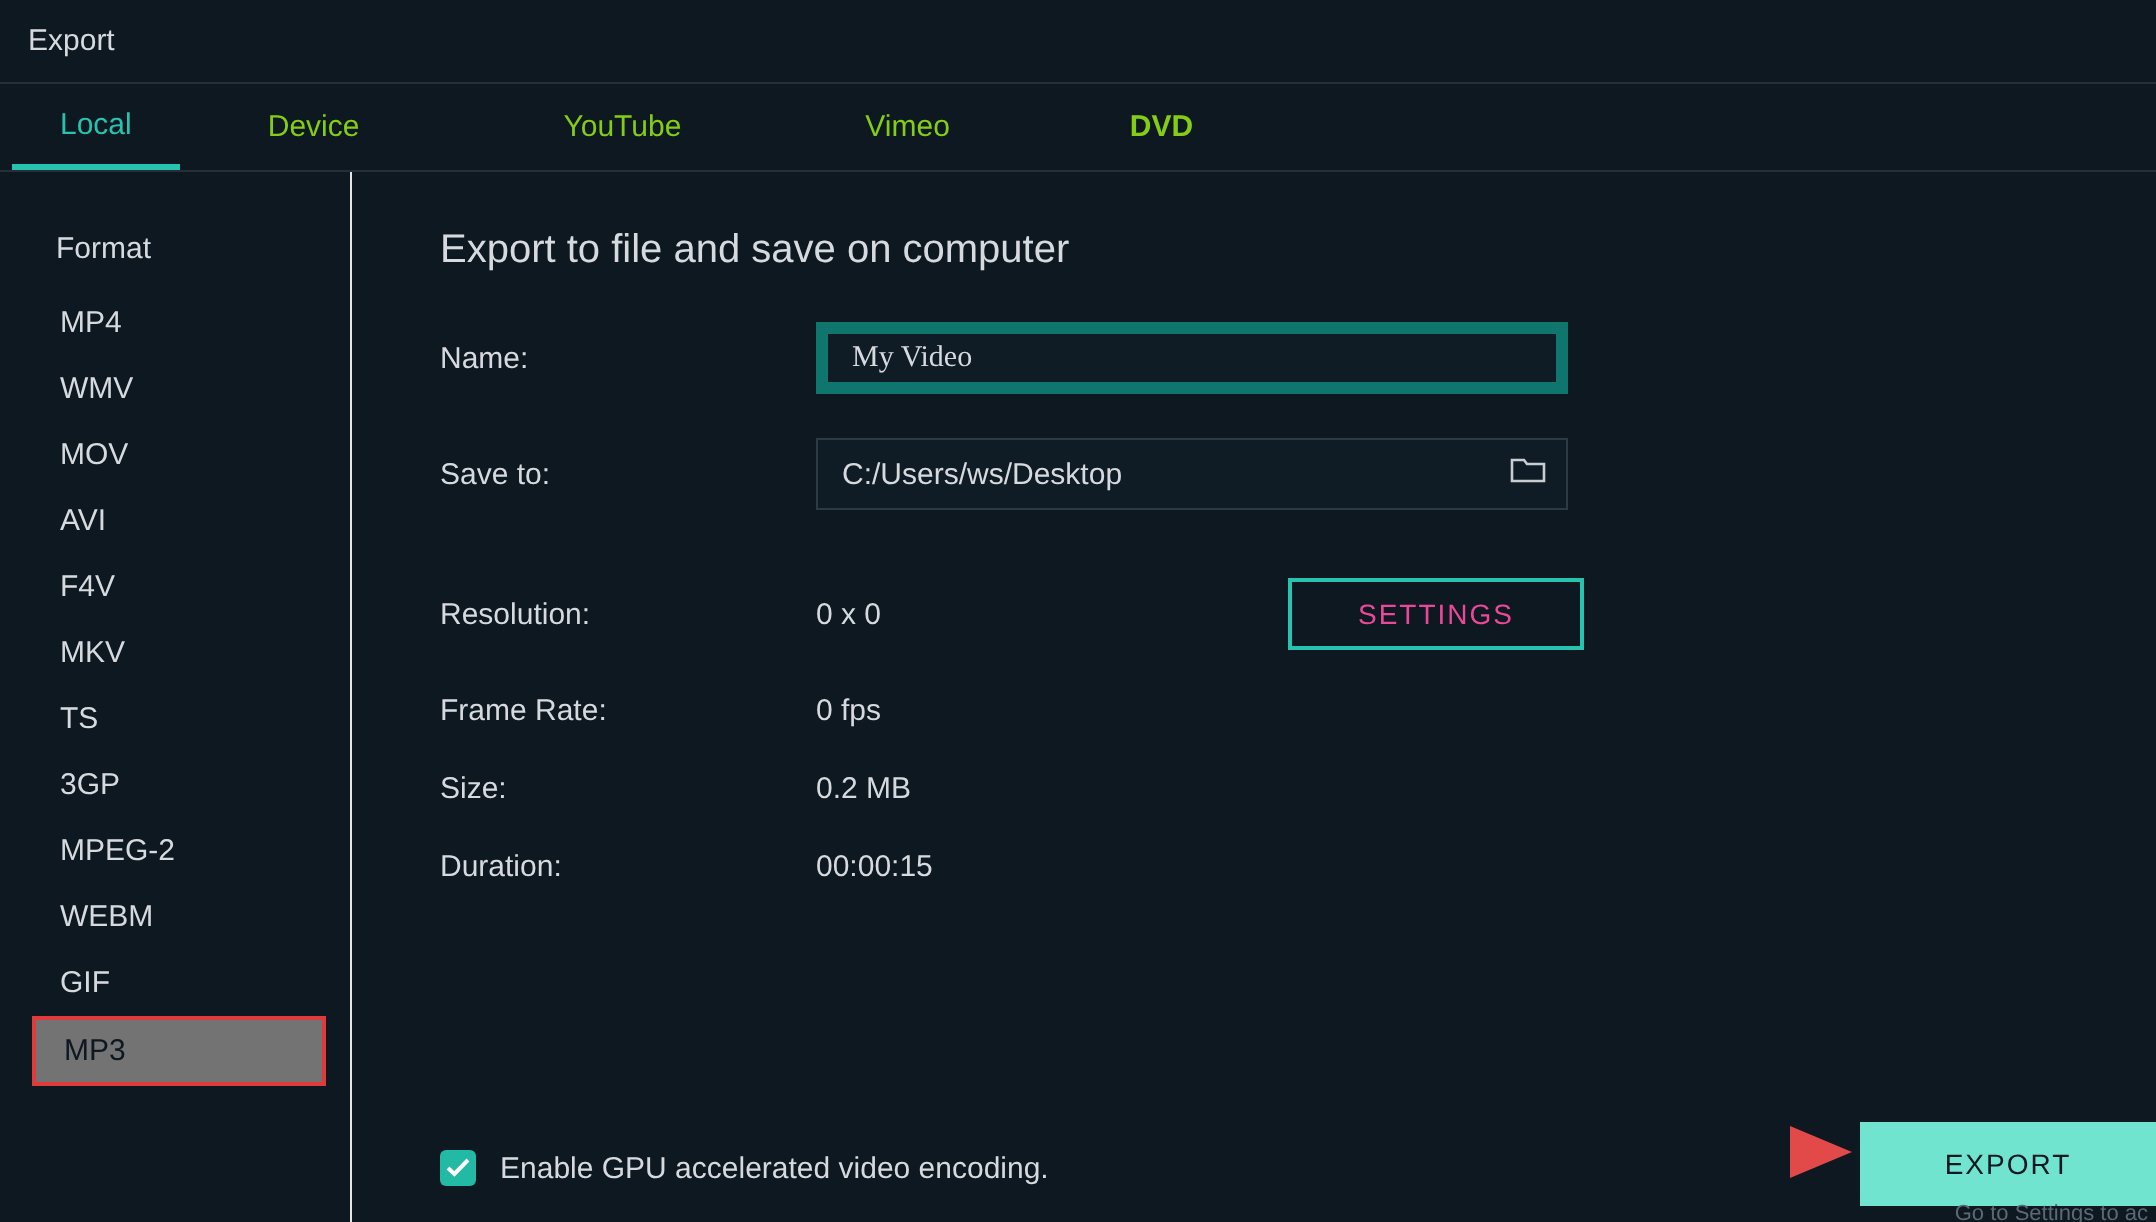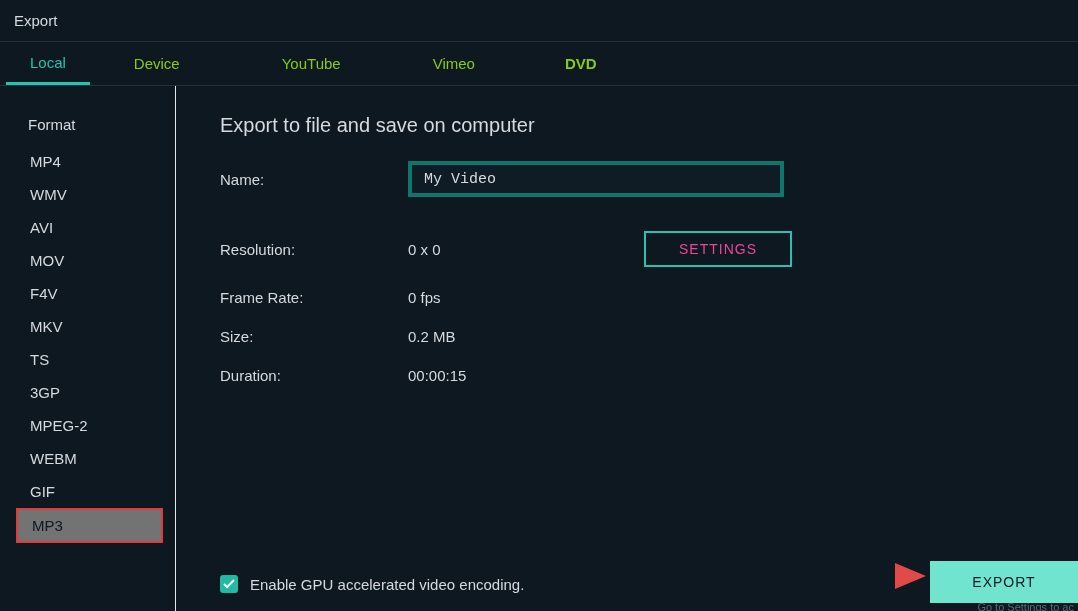--- a/index.html
+++ b/index.html
@@ -89,25 +89,25 @@
     margin-bottom: 22px;
   }
   .row .label {
     width: 188px;
     color: #d6dade;
   }
   .input {
     width: 376px;
     height: 36px;
     background: #101c25;
-    border: 4px solid #0f766e;
+    border: 6px solid #0f766e;
     color: #d6dade;
     padding: 0 12px;
     font-size: 15px;
-    font-family: Liberation Mono, monospace;
+    font-family: Liberation Serif, serif;
   }
   .saveto {
     width: 376px;
     height: 36px;
     background: #101c25;
     border: 1px solid #2c3a43;
     display: flex;
     align-items: center;
     padding: 0 10px 0 12px;
     color: #d6dade;
@@ -201,42 +201,53 @@
   <div class="tab tab-gap-youtube">YouTube</div>
   <div class="tab tab-gap-vimeo">Vimeo</div>
   <div class="tab tab-gap-dvd">DVD</div>
 </div>
 
 <div class="body">
   <div class="sidebar">
     <div class="sidebar-title">Format</div>
     <div class="fmt">MP4</div>
     <div class="fmt">WMV</div>
+    <div class="fmt">MOV</div>
     <div class="fmt">AVI</div>
-    <div class="fmt">MOV</div>
     <div class="fmt">F4V</div>
     <div class="fmt">MKV</div>
     <div class="fmt">TS</div>
     <div class="fmt">3GP</div>
     <div class="fmt">MPEG-2</div>
     <div class="fmt">WEBM</div>
     <div class="fmt">GIF</div>
     <div class="fmt selected-wrap">
       <div class="inner">MP3</div>
     </div>
   </div>
 
   <div class="main">
     <div class="main-title">Export to file and save on computer</div>
 
     <div class="row">
       <div class="label">Name:</div>
       <input class="input" value="My Video" style="">
     </div>
 
+    <div class="row">
+      <div class="label">Save to:</div>
+      <div class="saveto">
+        <span class="path">C:/Users/ws/Desktop</span>
+        <span>
+          <svg width="18" height="14" viewBox="0 0 18 14" fill="none" stroke="#c8cdd2" stroke-width="1.3">
+            <path d="M1 2.5 L1 12.5 L17 12.5 L17 4 L8.5 4 L7 2 L1 2 Z"></path>
+          </svg>
+        </span>
+      </div>
+    </div>
 
     <div class="row" style="margin-top:34px">
       <div class="label">Resolution:</div>
       <div class="value" style="width:188px">0 x 0</div>
       <div class="settings-btn">SETTINGS</div>
     </div>
 
     <div class="row" style="margin-top:14px">
       <div class="label">Frame Rate:</div>
       <div class="value">0 fps</div>

